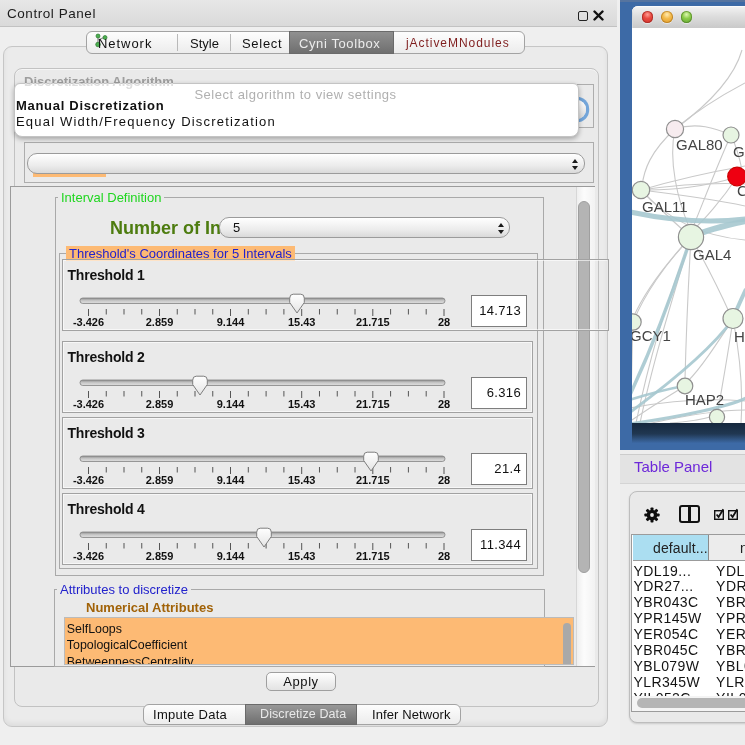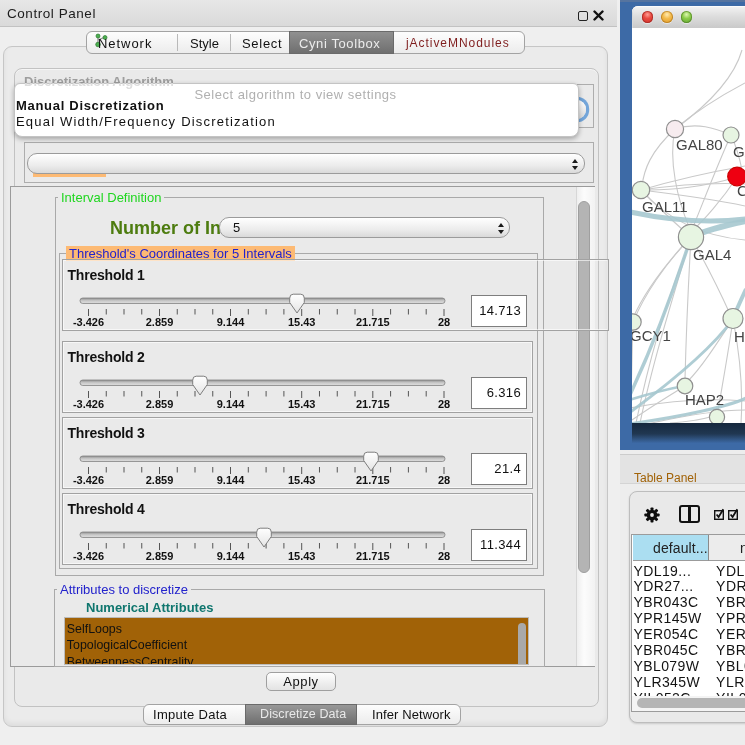--- a/index.html
+++ b/index.html
@@ -83,21 +83,21 @@
       <text x="737" y="196">C</text>
       <text x="642" y="212">GAL11</text>
       <text x="693" y="260">GAL4</text>
       <text x="630" y="341">GCY1</text>
       <text x="734" y="342">H</text>
       <text x="685" y="405">HAP2</text>
     </g>
   </svg>
 
   <div class="abs" style="left:607px;top:454px;width:138px;height:28px;background:#e3e3e3;border-top:1px solid #cccccc;border-bottom:1px solid #d4d4d4;"></div>
-  <div class="abs" style="left:634px;top:471px;font-size:12px;color:#a16207;">Table Panel</div>
+  <div class="abs" style="left:634px;top:458px;font-size:15px;color:#6d28d9;">Table Panel</div>
 
   <div class="abs" style="left:629px;top:491px;width:130px;height:230px;background:#e9e9e9;border:1px solid #bdbdbd;border-radius:8px;box-shadow:0 1px 2px rgba(0,0,0,.15);"></div>
 
   <svg class="abs" style="left:644px;top:507px;" width="16" height="16" viewBox="0 0 16 16">
     <g fill="#0d0d0d">
       <circle cx="8" cy="8" r="5.3"></circle>
       <g>
         <rect x="6.5" y="0.4" width="3" height="3" rx="0.8"></rect>
         <rect x="6.5" y="12.6" width="3" height="3" rx="0.8"></rect>
         <rect x="0.4" y="6.5" width="3" height="3" rx="0.8"></rect>
@@ -384,22 +384,22 @@
         <text x="238.7" y="65.5" text-anchor="middle" font-size="11" font-weight="bold" fill="#111" font-family="Liberation Sans">15.43</text>
         <text x="309.8" y="65.5" text-anchor="middle" font-size="11" font-weight="bold" fill="#111" font-family="Liberation Sans">21.715</text>
         <text x="381" y="65.5" text-anchor="middle" font-size="11" font-weight="bold" fill="#111" font-family="Liberation Sans">28</text>
       <path d="M 193.7,42.5 L 193.7,38.2 Q 193.7,34.2 197.2,34.2 L 204.8,34.2 Q 208.3,34.2 208.3,38.2 L 208.3,42.5 L 201,53 Z" fill="url(#thth4)" stroke="#7e7e7e" stroke-width="1"></path>
     </svg>
     <div style="position:absolute;left:408px;top:35px;width:56px;height:32px;background:#fff;border:1.5px solid #7e7e7e;box-sizing:border-box;font-size:13px;color:#111;text-align:right;line-height:29px;padding-right:5px;letter-spacing:0.35px;">11.344</div>
   </div>
 
   <div class="gbox" style="left:54px;top:589px;width:489px;height:76px;border-color:#a9a9a9;"></div>
   <div class="abs" style="left:57px;top:582px;font-size:13px;color:#2222cc;background:#eaeaea;padding:0 3px;">Attributes to discretize</div>
-  <div class="abs" style="left:58px;top:600px;font-size:13px;font-weight:bold;color:#0f766e;padding-left:28px;">Numerical Attributes</div>
-  <div class="abs" style="left:64px;top:617px;width:465px;height:48px;background:#a16207;border:1px solid #bbb;box-sizing:border-box;overflow:hidden;">
+  <div class="abs" style="left:58px;top:600px;font-size:13px;font-weight:bold;color:#a16207;padding-left:28px;">Numerical Attributes</div>
+  <div class="abs" style="left:64px;top:617px;width:510px;height:48px;background:#fdba74;border:1px solid #bbb;box-sizing:border-box;overflow:hidden;">
     <div style="position:absolute;left:1.8px;top:2.8px;font-size:12.4px;color:#111;line-height:16.5px;">SelfLoops<br>TopologicalCoefficient<br>BetweennessCentrality</div>
     <div style="position:absolute;right:2px;top:5px;width:8px;height:60px;border-radius:4px;background:#a9a9a9;"></div>
   </div>
 
   <div class="abs" style="left:266px;top:672px;width:70px;height:19px;border-radius:5px;background:linear-gradient(#fefefe,#e3e3e3);border:1px solid #9f9f9f;box-sizing:border-box;text-align:center;font-size:13px;color:#111;line-height:17px;letter-spacing:0.55px;">Apply</div>
 
   <div class="abs" style="left:143px;top:704px;width:318px;height:21px;background:linear-gradient(#fdfdfd,#ececec);border:1px solid #a3a3a3;border-radius:6px;box-sizing:border-box;"></div>
   <div class="abs" style="left:245px;top:704px;width:112px;height:21px;background:linear-gradient(#989898,#6f6f6f);border:1px solid #6a6a6a;box-sizing:border-box;"></div>
   <div class="abs" style="left:153px;top:707px;font-size:13px;color:#111;letter-spacing:0.3px;">Impute Data</div>
   <div class="abs" style="left:260px;top:707px;font-size:12.5px;color:#e9e9e9;letter-spacing:0.1px;">Discretize Data</div>

